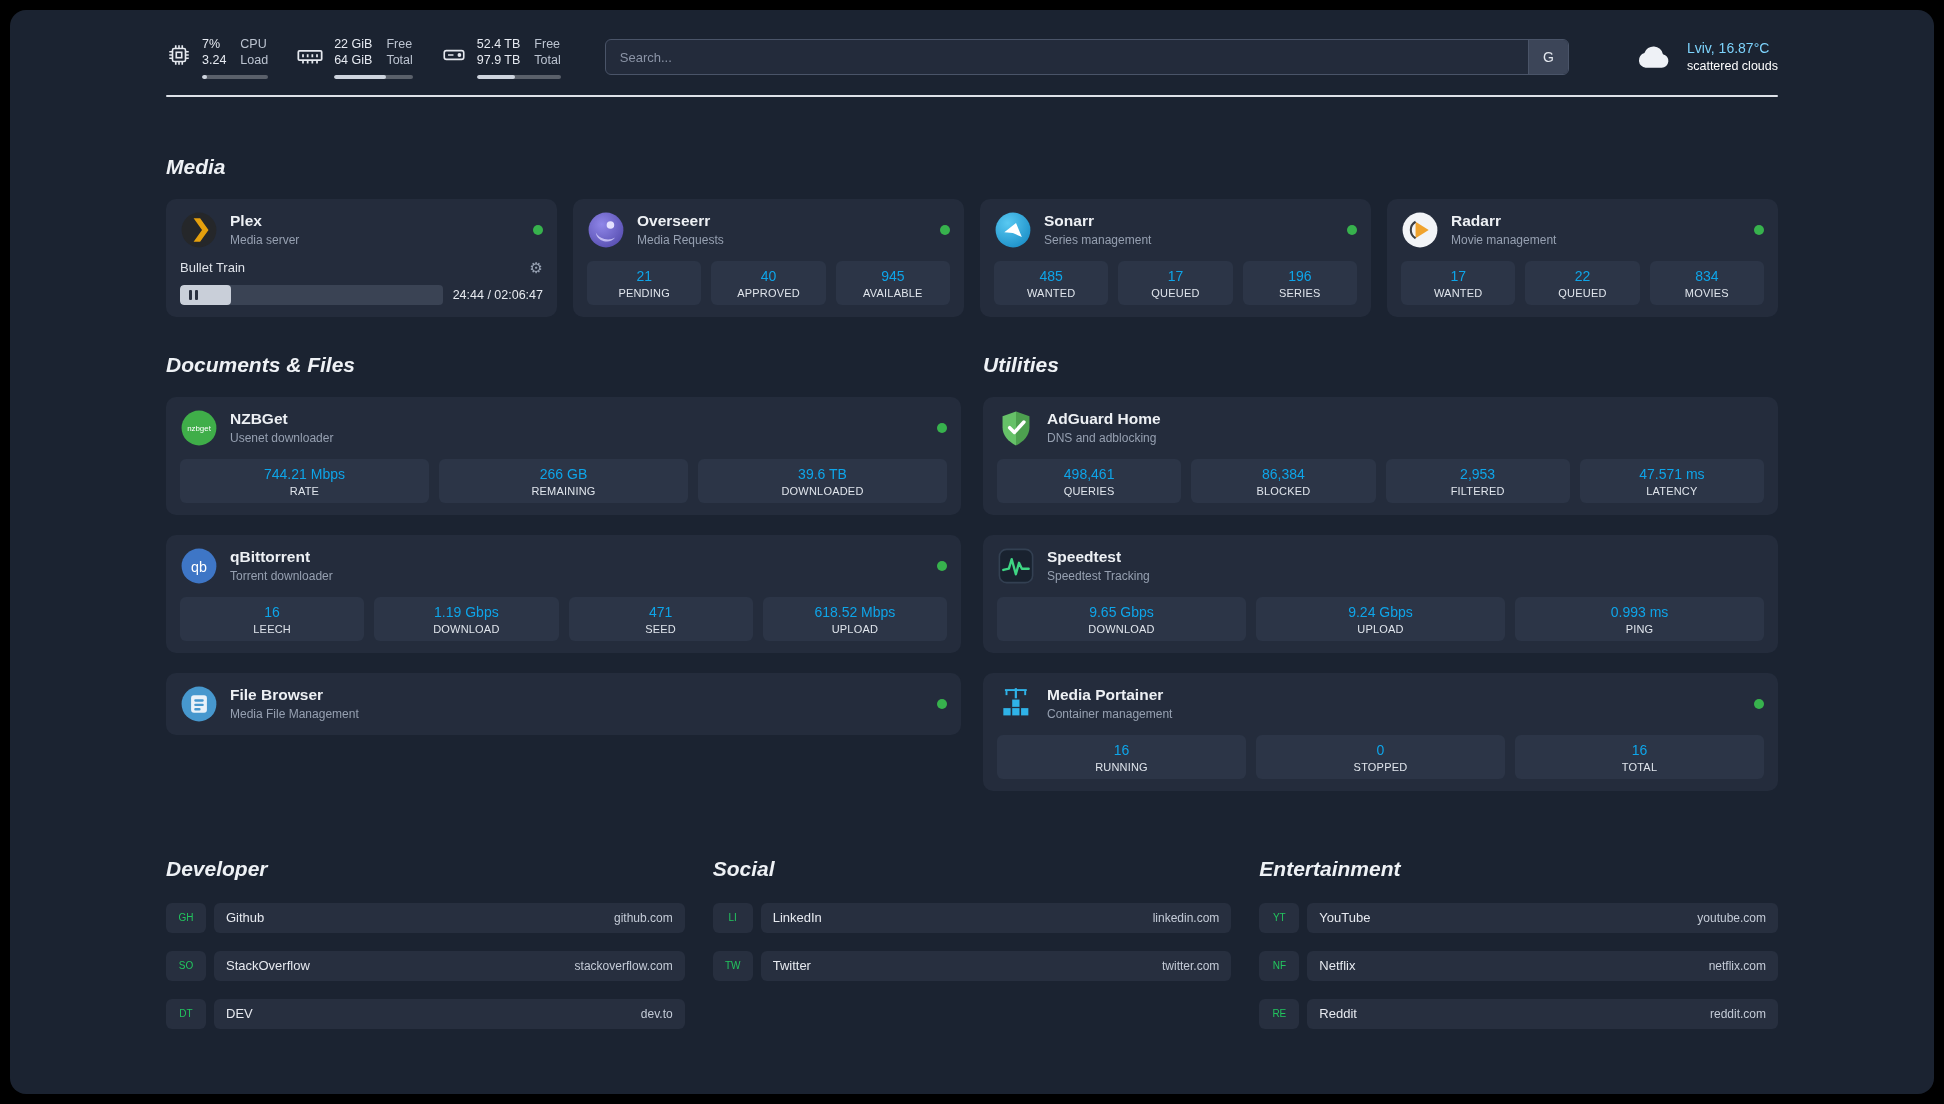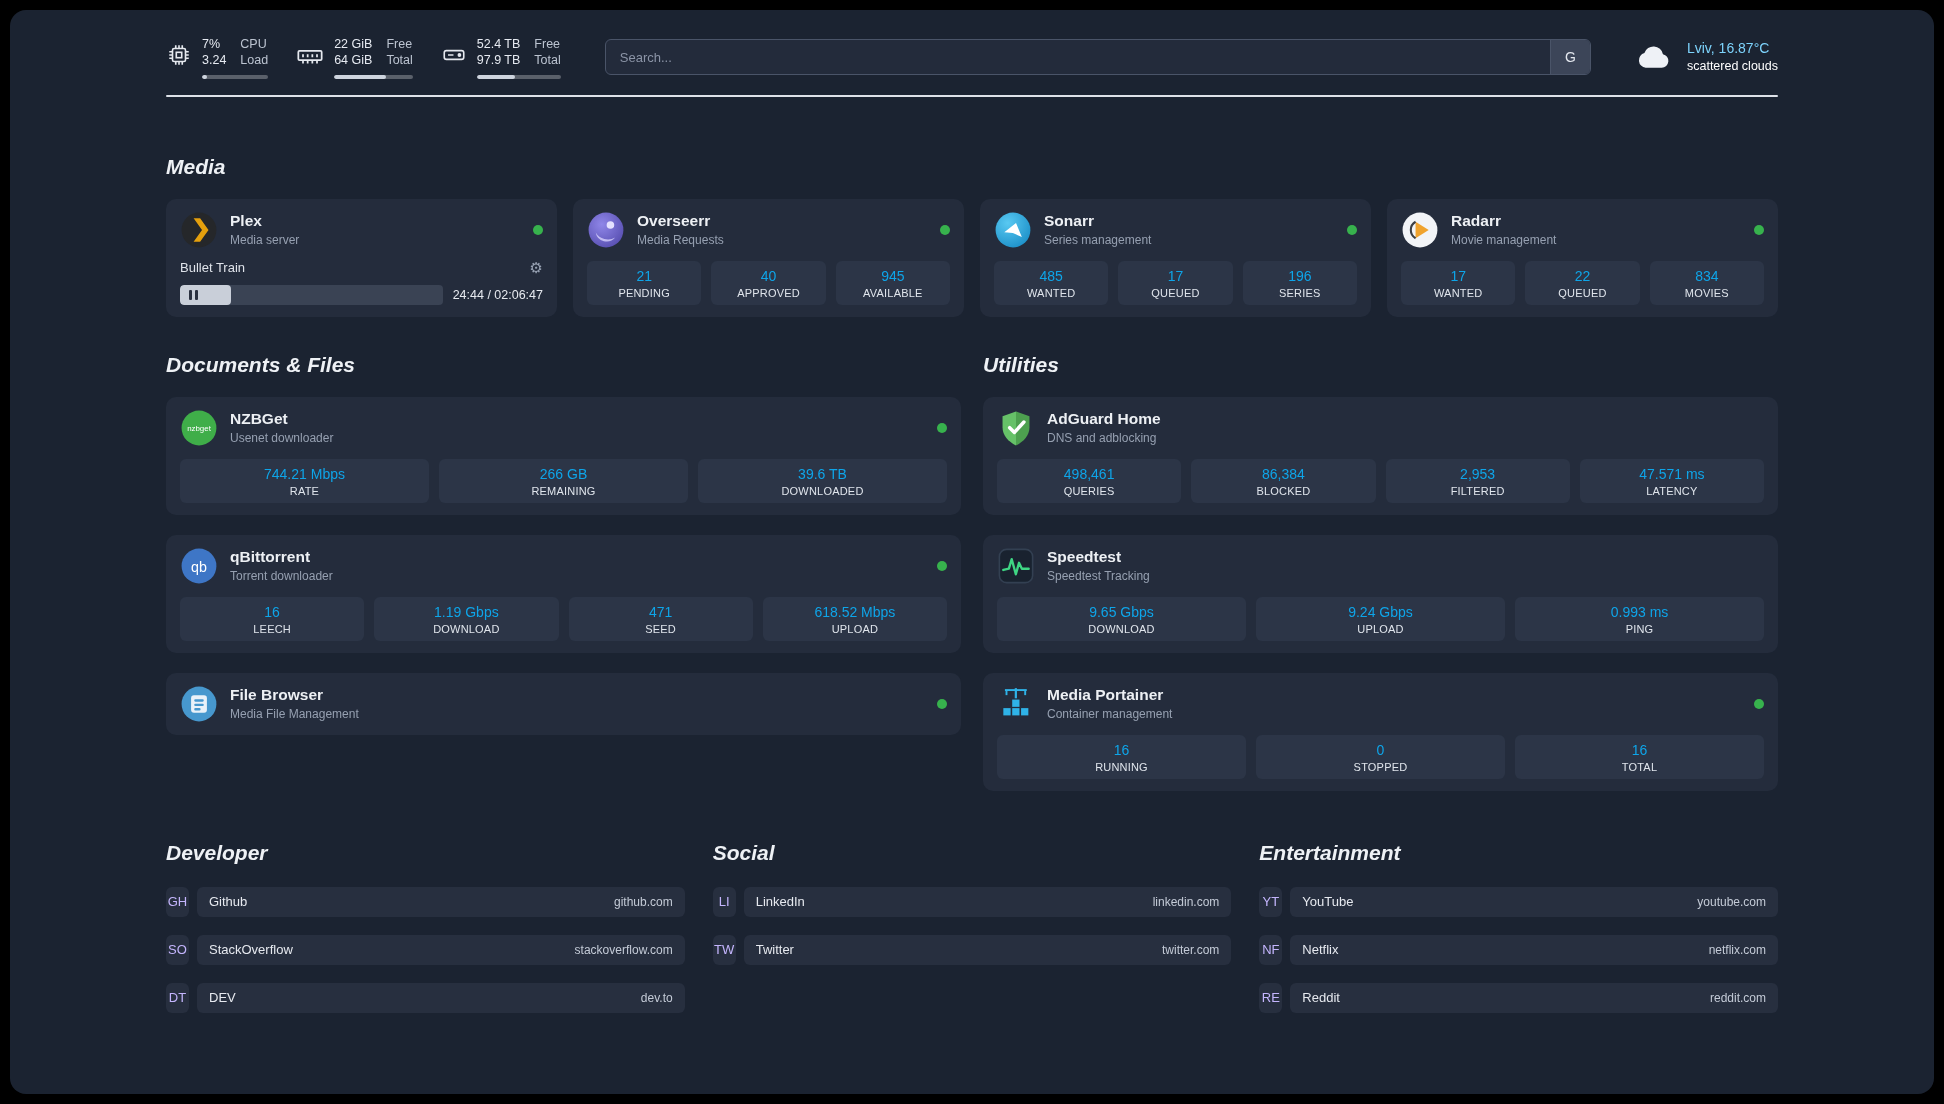--- a/index.html
+++ b/index.html
@@ -15,21 +15,21 @@
   .res-icon svg { display:block; margin-top:6px; }
   .res-body { display:flex; flex-direction:column; }
   .res-cols { display:flex; gap:14px; }
   .res-col { display:flex; flex-direction:column; line-height:1.3; font-size:12.5px; }
   .res-values { color:#e6eaf1; }
   .res-labels { color:#bcc4d1; }
   .res-bar { height:4px; border-radius:2px; background:rgba(255,255,255,.28);
              margin-top:6px; overflow:hidden; }
   .res-fill { display:block; height:100%; background:#ced4de; border-radius:2px; }
 
-  .search { flex:1; margin:0 42px 0 16px; position:relative; }
+  .search { flex:1; margin:0 64px 0 16px; position:relative; }
   .search input { width:100%; height:36px; background:#232b3b; border:1px solid #4a5468;
                   border-radius:6px; color:#dfe3ea; padding:0 52px 0 14px; font-size:13px;
                   outline:none; font-family:inherit; }
   .search input::placeholder { color:#8b94a6; }
   .search-btn { position:absolute; right:1px; top:1px; bottom:1px; width:40px;
                 background:#3c4558; border-left:1px solid #4a5468; border-radius:0 5px 5px 0;
                 display:flex; align-items:center; justify-content:center; color:#e3e7ee;
                 font-size:14px; cursor:pointer; }
   .weather { display:flex; align-items:center; gap:12px; }
   .weather-text { display:flex; flex-direction:column; line-height:1.35; }
@@ -75,24 +75,24 @@
   .pause i { width:3px; height:10px; background:#2a3140; border-radius:1px; display:block; }
   .player-time { font-size:12.5px; color:#e6e9ef; white-space:nowrap; }
 
   .two-col { display:grid; grid-template-columns:1fr 1fr; gap:22px; }
   .col-title { margin:36px 0 20px; }
   .col .card { margin-bottom:20px; }
   .col .card:last-child { margin-bottom:0; }
 
   
   .bookmarks { display:grid; grid-template-columns:repeat(3,1fr); gap:28px; margin-top:50px; }
-  .bm-title { margin:0 0 22px; }
+  .bm-title { margin:16px 0 22px; }
   .bm-row { display:flex; gap:8px; height:30px; margin-bottom:18px; cursor:pointer; }
-  .bm-abbr { width:23px; background:#272f3f; border-radius:6px; display:flex;
-             align-items:center; justify-content:center; font-size:13px; color:#c4b5fd; }
+  .bm-abbr { width:40px; background:#272f3f; border-radius:6px; display:flex;
+             align-items:center; justify-content:center; font-size:10px; color:#22c55e; }
   .bm-main { flex:1; background:#272f3f; border-radius:6px; display:flex;
              align-items:center; justify-content:space-between; padding:0 12px; }
   .bm-name { font-size:13px; color:#e6e9ef; }
   .bm-url { font-size:12px; color:#c4cbd7; }
 </style>
 </head>
 <body>
 
 <div class="panel">
 <div class="content">

